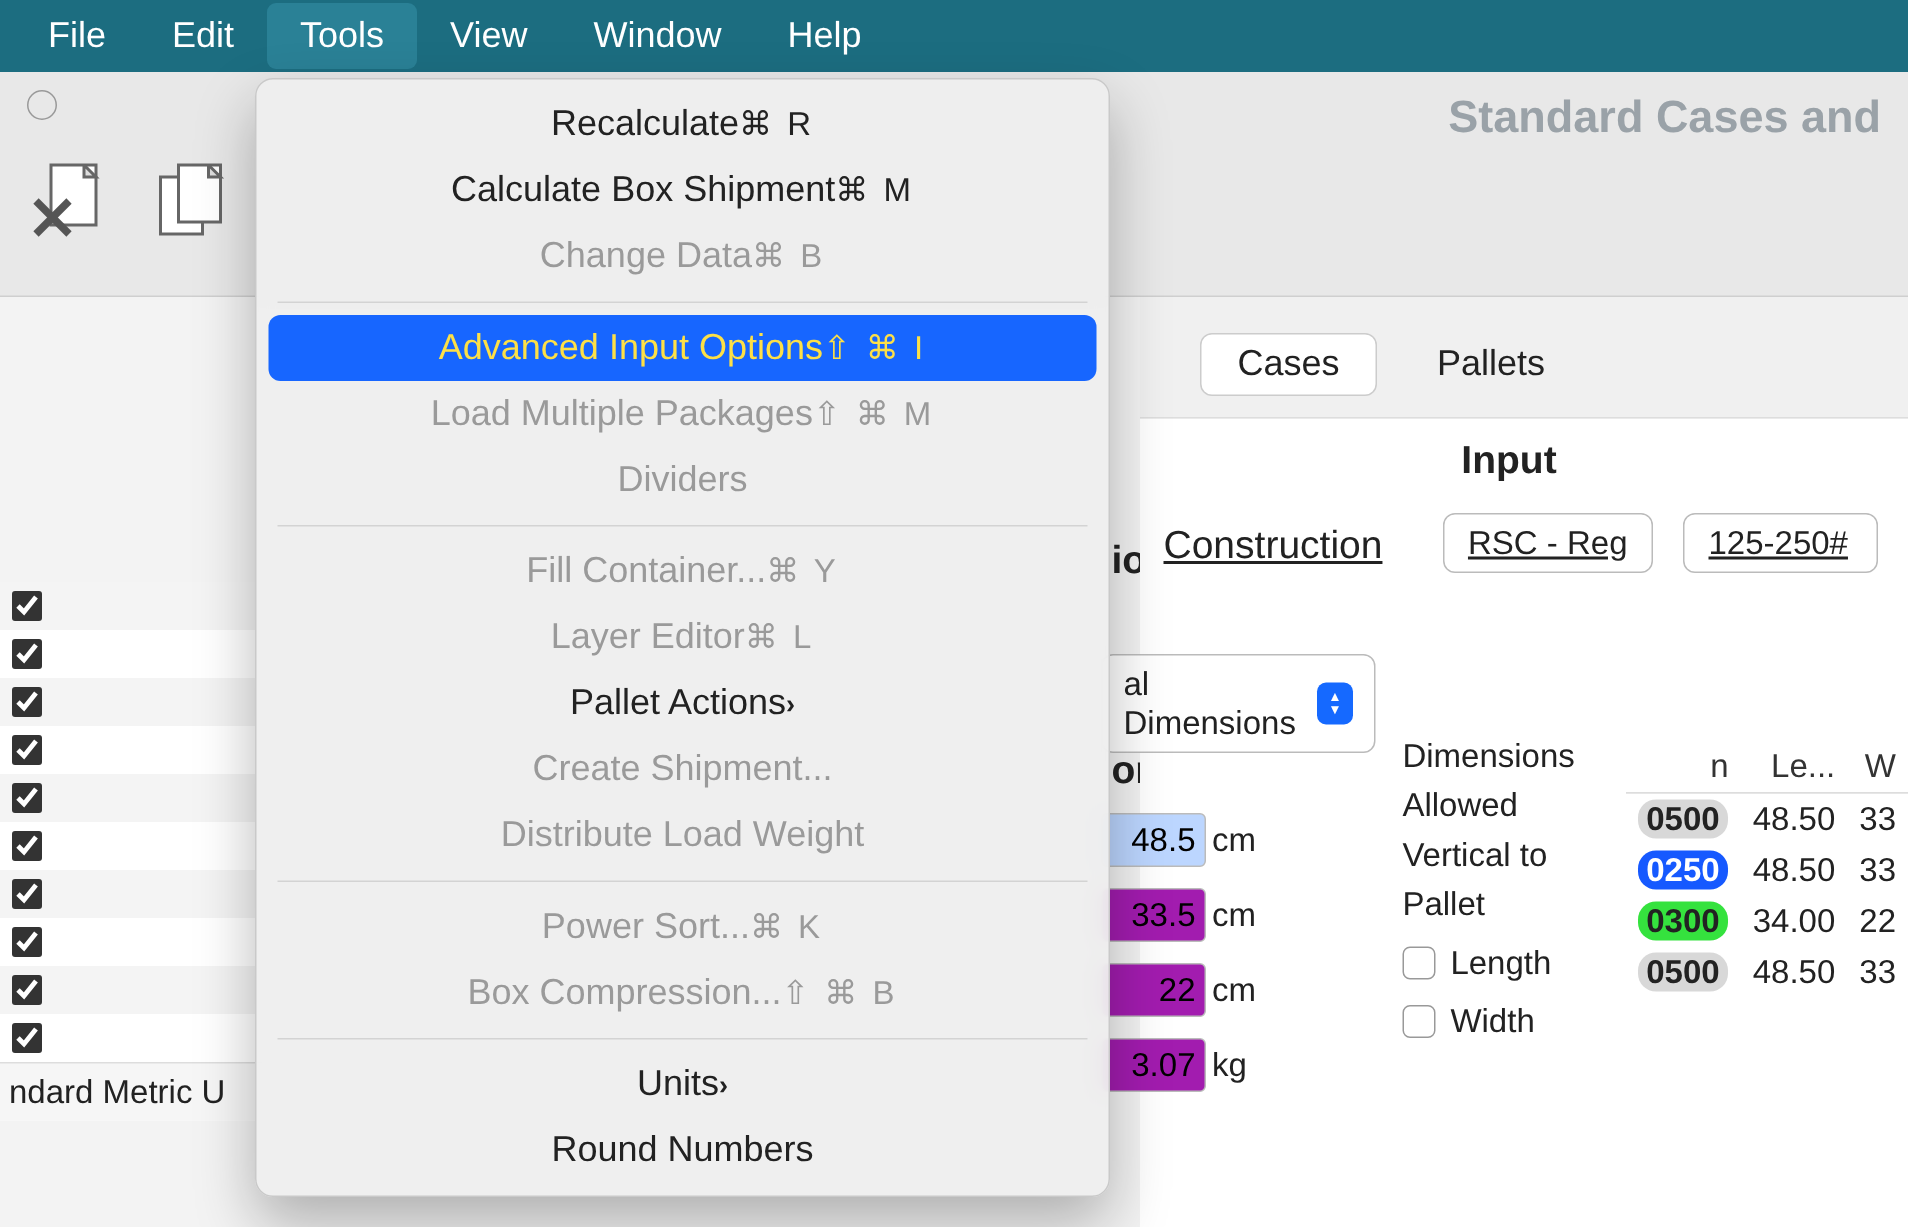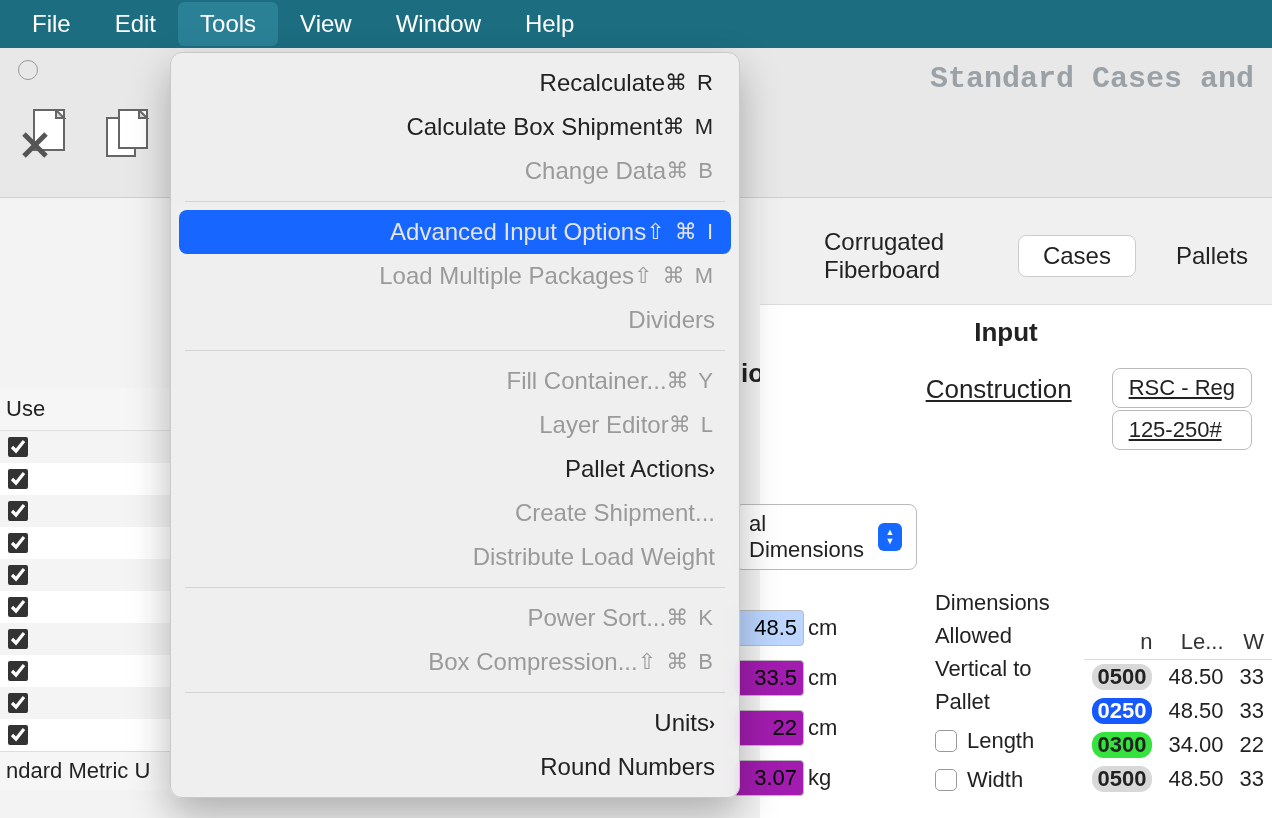--- a/index.html
+++ b/index.html
@@ -48,21 +48,20 @@
     background: #e8e8e8; display: inline-block; margin-right: 10px;
   }
   .tool-icons { display: flex; gap: 22px; align-items: center; margin-top: 18px; }
   .tool-icon { width: 58px; height: 60px; display:flex; align-items:center; justify-content:center;}
   .doc-title {
     color: #9aa2a8;
     font-size: 30px;
     font-weight: 600;
     margin-top: 2px;
     white-space: nowrap;
-    font-family: Liberation Mono, monospace;
   }
   .combo-english {
     border: 1px solid #bbb;
     border-radius: 6px;
     padding: 6px 10px;
     font-size: 22px;
     background: #fff;
     margin: 130px 0 0 0;
     display: inline-block;
     width: 175px;
@@ -115,23 +114,23 @@
   .construction-block {
     display:flex; align-items:flex-start; gap: 40px; padding: 20px 20px 0 40px;
     justify-content: flex-end;
     text-decoration: underline;
   }
   .construction-label { font-size: 26px; margin-top: 6px;}
   .combo {
     border:1px solid #bbb; border-radius:8px; padding: 6px 16px; font-size:22px;
     background:#fff; display:inline-block; min-width:130px; white-space:nowrap;
   }
-  .combo-col { display:flex; flex-direction:column; gap:2px; }
-
-  .dims-area { padding: 54px 0 0 0; display:flex; gap: 18px; align-items:flex-end; }
+  .combo-col { display:flex; flex-direction:row; gap:20px; }
+
+  .dims-area { padding: 54px 0 0 0; display:flex; gap: 18px; align-items:center; }
   .dims-select {
     border:1px solid #bbb; border-radius:8px; padding:6px 14px; background:#fff; font-size:22px;
     display:flex; align-items:center; gap:10px;
   }
   .select-caret {
     width:28px; height:28px; background:#1569ff; border-radius:6px; display:flex; flex-direction:column; align-items:center; justify-content:center;
   }
   .select-caret::before { content: "▲"; font-size:9px; color:#fff; line-height:1;}
   .select-caret::after  { content: "▼"; font-size:9px; color:#fff; line-height:1;}
 
@@ -163,26 +162,26 @@
     width: 570px;
     background:#eeeeeeee;
     backdrop-filter: blur(6px);
     border:1px solid #c9c9c9;
     border-radius: 12px;
     box-shadow: 0 18px 40px rgba(0,0,0,0.28);
     padding: 8px;
     z-index: 100;
   }
   .dd-item {
-    display:flex; justify-content:flex-end; align-items:center;
+    display:flex; justify-content:center; align-items:center;
     font-size: 24px; padding: 8px 16px; border-radius:8px;
     color:#222;
   }
   .dd-item.disabled { color:#9a9a9a; }
-  .dd-item.highlight { background:#1766ff; color:#e5e5e5; }
+  .dd-item.highlight { background:#1766ff; color:#fde047; }
   .dd-sep { height:1px; background:#d3d3d3; margin:8px 6px; }
   .dd-short { font-size:22px; letter-spacing:2px; }
   .dd-arrow { font-size:18px; font-weight:700; }
 
   
   .partial-ion {
     position:absolute; left:741px; top:358px; font-size:26px; font-weight:600;
   }
   .partial-ons {
     position:absolute; left:741px; top:498px; font-size:26px; font-weight:700;
@@ -221,21 +220,20 @@
         </svg>
       </div>
     </div>
   </div>
   <div class="doc-title">Standard Cases and</div>
 </div>
 
 <div class="hidden-under">
   <div class="combo-english" style="position:absolute; top:-2px; left:-10px;">ndard English</div>
   <div style="position:absolute; top:60px; left:0; width:175px; background:#fff;">
-    <div class="use-header">Use</div>
     <div class="use-list" id="use-list">
         <div class="use-row" style="background: rgb(244, 244, 244);">
           <input type="checkbox" checked="" style="">
         </div>
         <div class="use-row">
           <input type="checkbox" checked="" style="">
         </div>
         <div class="use-row" style="background: rgb(244, 244, 244);">
           <input type="checkbox" checked="" style="">
         </div>
@@ -263,21 +261,20 @@
       </div>
     <div class="metric-label">ndard Metric U</div>
   </div>
 </div>
 
 <div class="partial-ion">ion</div>
 <div class="partial-ons">ons</div>
 
 <div class="right-panel">
   <div class="tabs-row">
-    <div class="tab">Corrugated Fiberboard</div>
     <div class="tab active">Cases</div>
     <div class="tab">Pallets</div>
   </div>
   <div class="section-title">Input</div>
 
   <div class="construction-block">
     <div class="construction-label">Construction</div>
     <div class="combo-col">
       <div class="combo">RSC - Reg</div>
       <div class="combo">125-250#</div>

